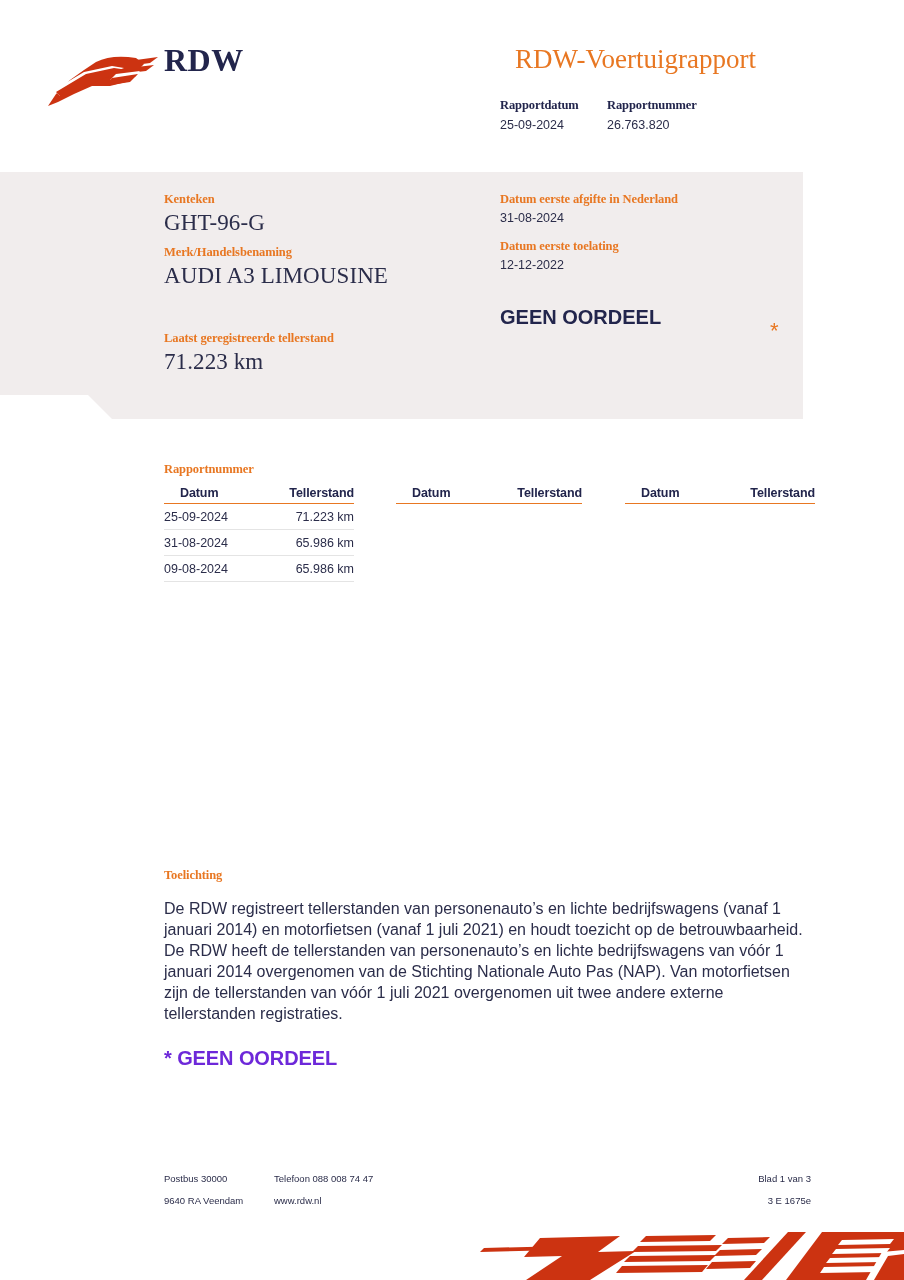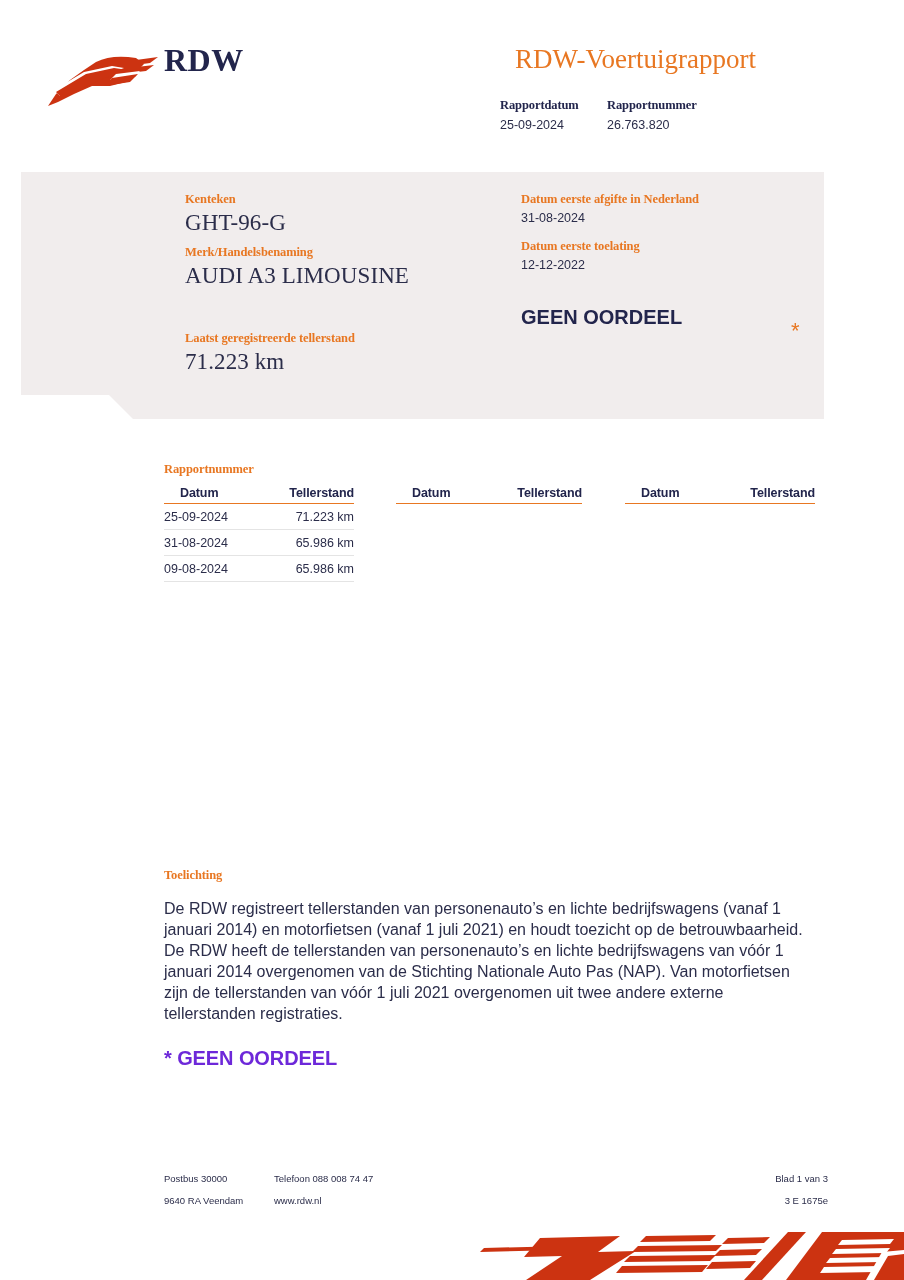--- a/index.html
+++ b/index.html
@@ -75,21 +75,20 @@
 
   
   .panel {
     position: absolute;
     left: 0;
     top: 172px;
     width: 803px;
     height: 247px;
     background: #f1eded;
     clip-path: polygon(0 0, 803px 0, 803px 247px, 112px 247px, 88px 223px, 0 223px);
-    margin-left: 21px;
   }
 
   .panel-left  { position: absolute; left: 164px; top: 20px; }
   .panel-right { position: absolute; left: 500px; top: 20px; }
 
   .field-label {
     font-family: "Liberation Serif", serif;
     font-weight: 700;
     font-size: 12.5px;
     color: #e87722;
@@ -208,21 +207,21 @@
   }
 
   
   .footer { position: absolute; left: 0; top: 1168px; width: 904px; height: 64px; }
   .foot-line { position: absolute; width: 904px; font-size: 9.5px; color: #2b2d4a; }
   .foot-line.l1 { top: 5px; }
   .foot-line.l2 { top: 27px; }
   .fc { position: absolute; white-space: nowrap; }
   .fc.c1 { left: 164px; }
   .fc.c2 { left: 274px; }
-  .fc.c3 { right: 76px; }
+  .fc.c3 { right: 93px; }
 
   
   .bottom-art {
     position: absolute;
     left: 470px;
     bottom: 0;
     width: 434px;
     height: 58px;
     overflow: hidden;
   }

